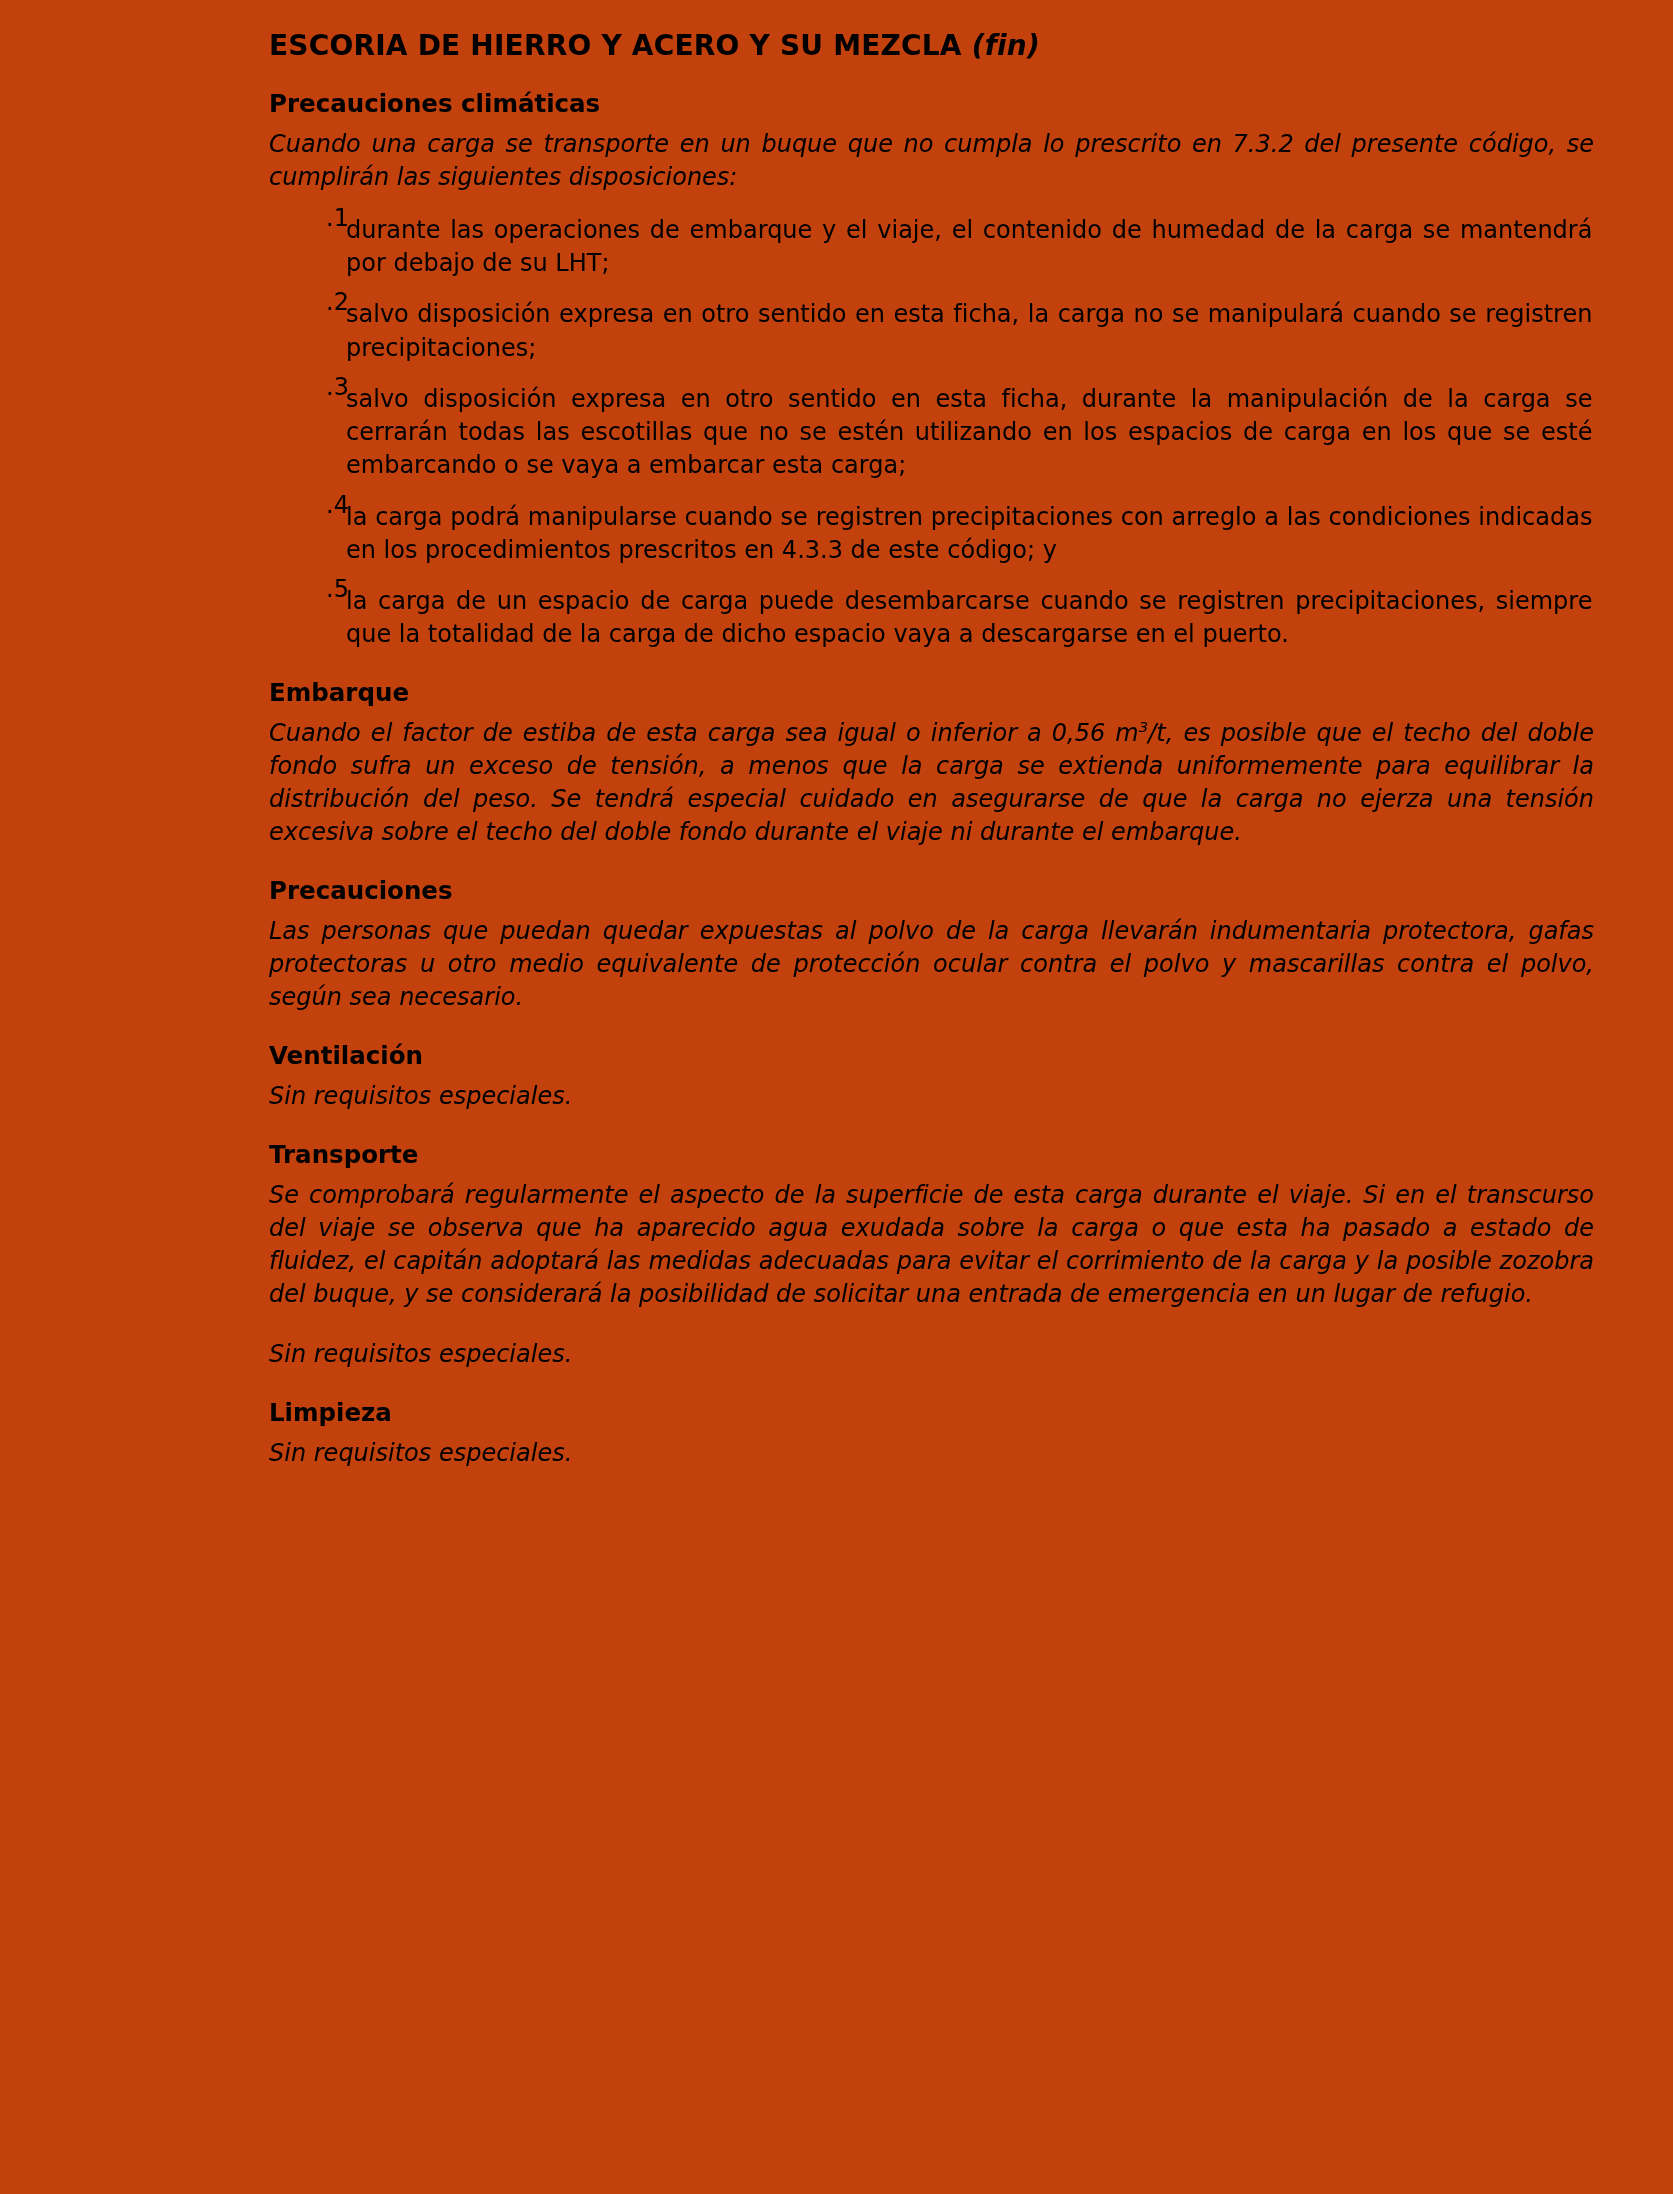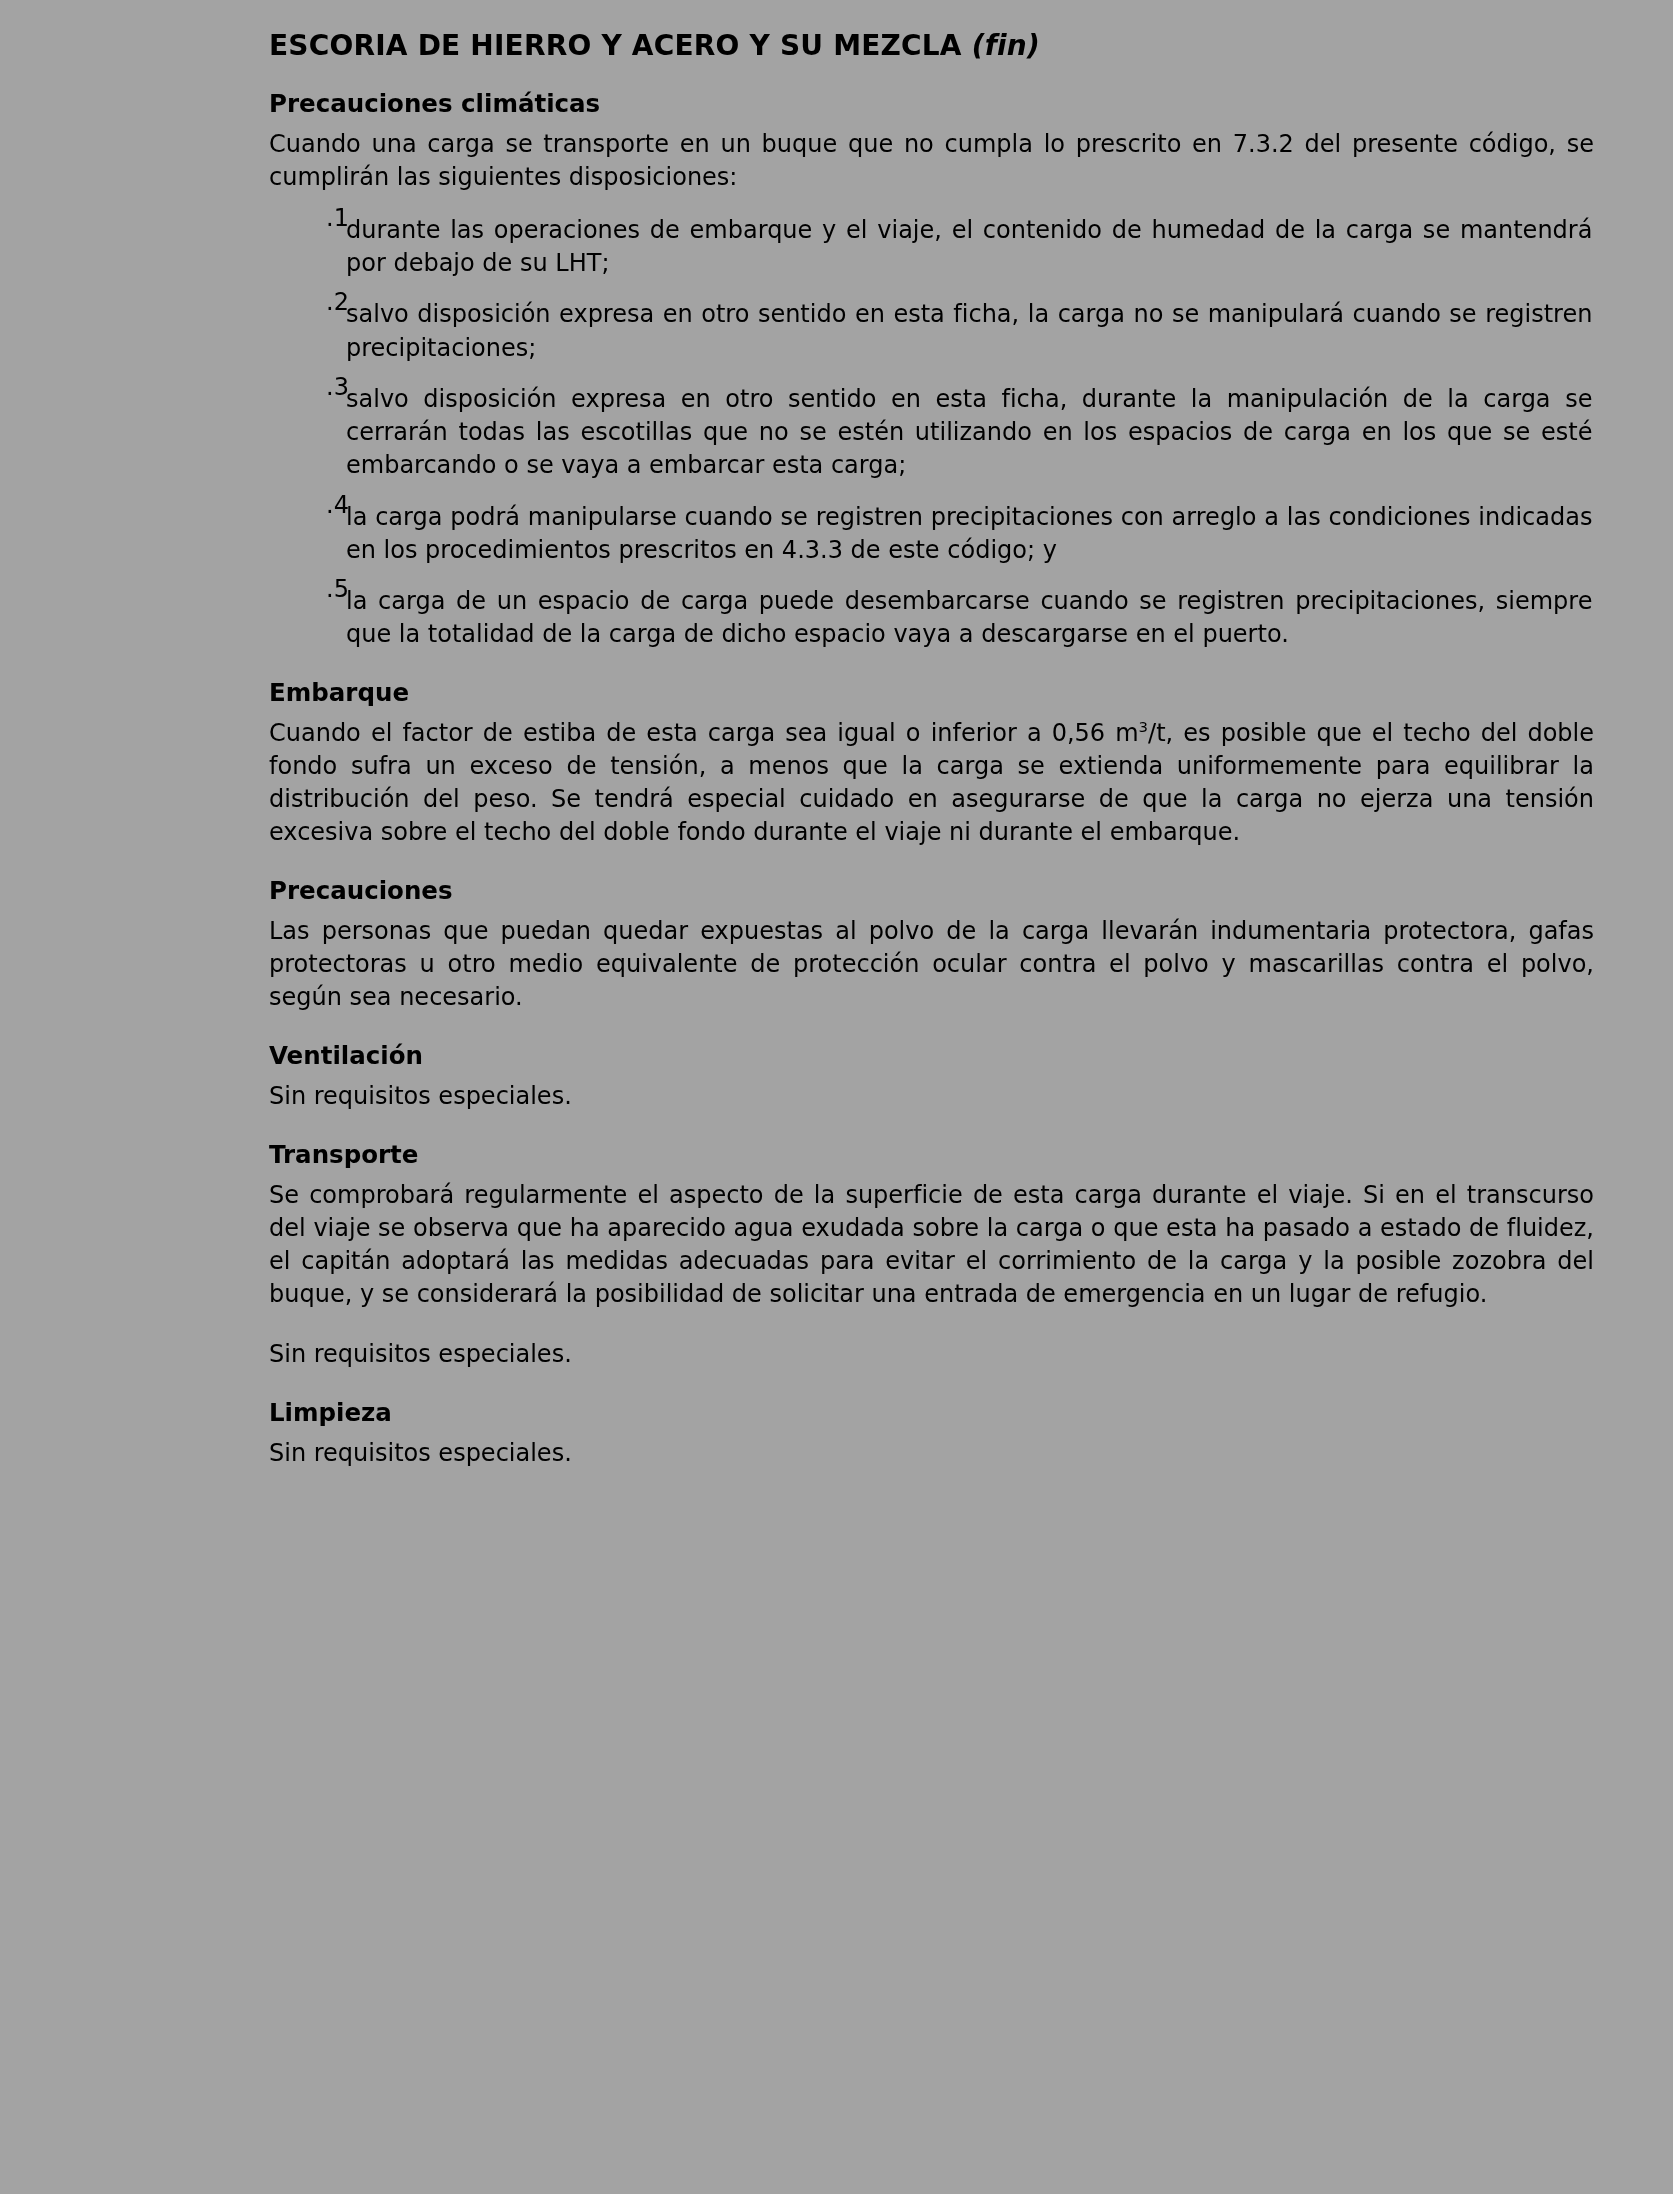--- a/index.html
+++ b/index.html
@@ -11,21 +11,21 @@
     width: 1673px;
     min-height: 2194px;
     font-family: "DejaVu Sans", sans-serif;
     color: #000000;
   }
   .page {
     box-sizing: border-box;
     width: 1673px;
     min-height: 2194px;
     padding: 28.5px 79px 0 269px;
-    background: #a3a3a3;
+    background: #c2410c;
   }
   .doc-title {
     font-size: 28px;
     font-weight: bold;
     letter-spacing: 0.2px;
     margin: 0 0 27px 0;
     line-height: 1.2;
   }
   .doc-title .fin {
     font-weight: bold;
@@ -43,20 +43,21 @@
   .section:last-child {
     margin-bottom: 12px;
   }
   p.body-text {
     font-size: 24px;
     line-height: 1.38;
     margin: 0 0 4.7px 0;
     text-align: justify;
     text-justify: inter-word;
     hyphens: manual;
+    font-style: italic;
   }
   p.body-text:last-child {
     margin-bottom: 0;
   }
   ol.numbered-list {
     list-style: none;
     margin: 8px 0 0 0;
     padding: 0 0 0 0;
   }
   ol.numbered-list li {

